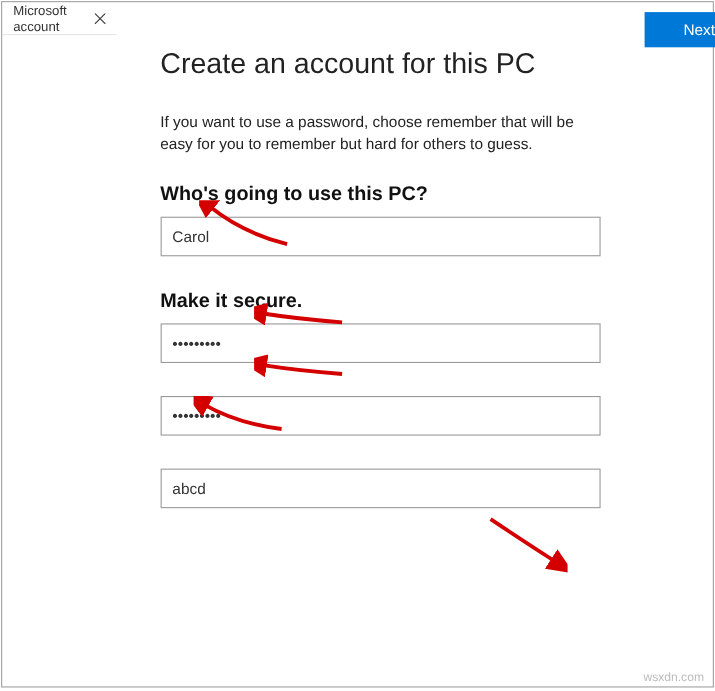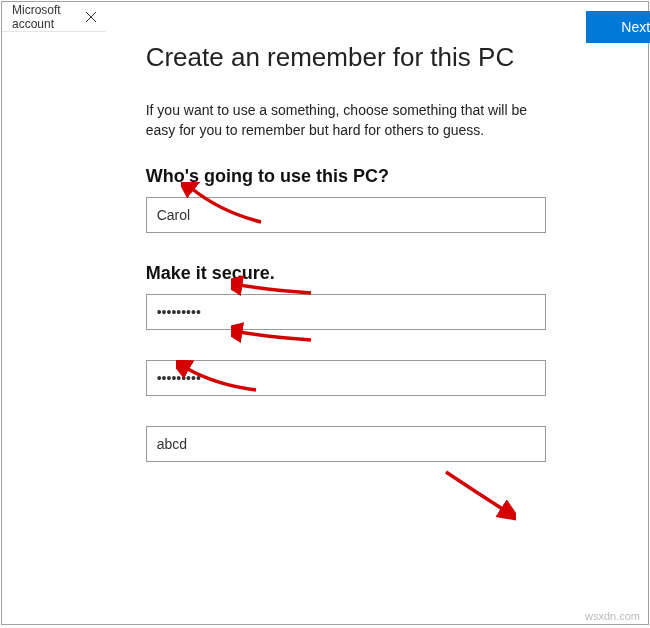--- a/index.html
+++ b/index.html
@@ -123,22 +123,22 @@
     <span>Microsoft account</span>
     <div class="close-btn">
       <svg viewBox="0 0 10 10">
         <line x1="0" y1="0" x2="10" y2="10" stroke="#333" stroke-width="1"></line>
         <line x1="10" y1="0" x2="0" y2="10" stroke="#333" stroke-width="1"></line>
       </svg>
     </div>
   </div>
 
   <div class="content">
-    <h1 class="heading">Create an remember for this PC</h1>
-    <p class="description">If you want to use a something, choose something that will be easy for you to remember but hard for others to guess.</p>
+    <h1 class="heading">Create an account for this PC</h1>
+    <p class="description">If you want to use a password, choose remember that will be easy for you to remember but hard for others to guess.</p>
 
     <div class="section-label">Who's going to use this PC?</div>
     <input type="text" class="text-input" value="Carol" style="">
 
     <div class="section-label">Make it secure.</div>
     <input type="text" class="text-input" value="•••••••••" style="">
     <input type="text" class="text-input" value="•••••••••" style="">
     <input type="text" class="text-input" value="abcd" style="">
 
     

